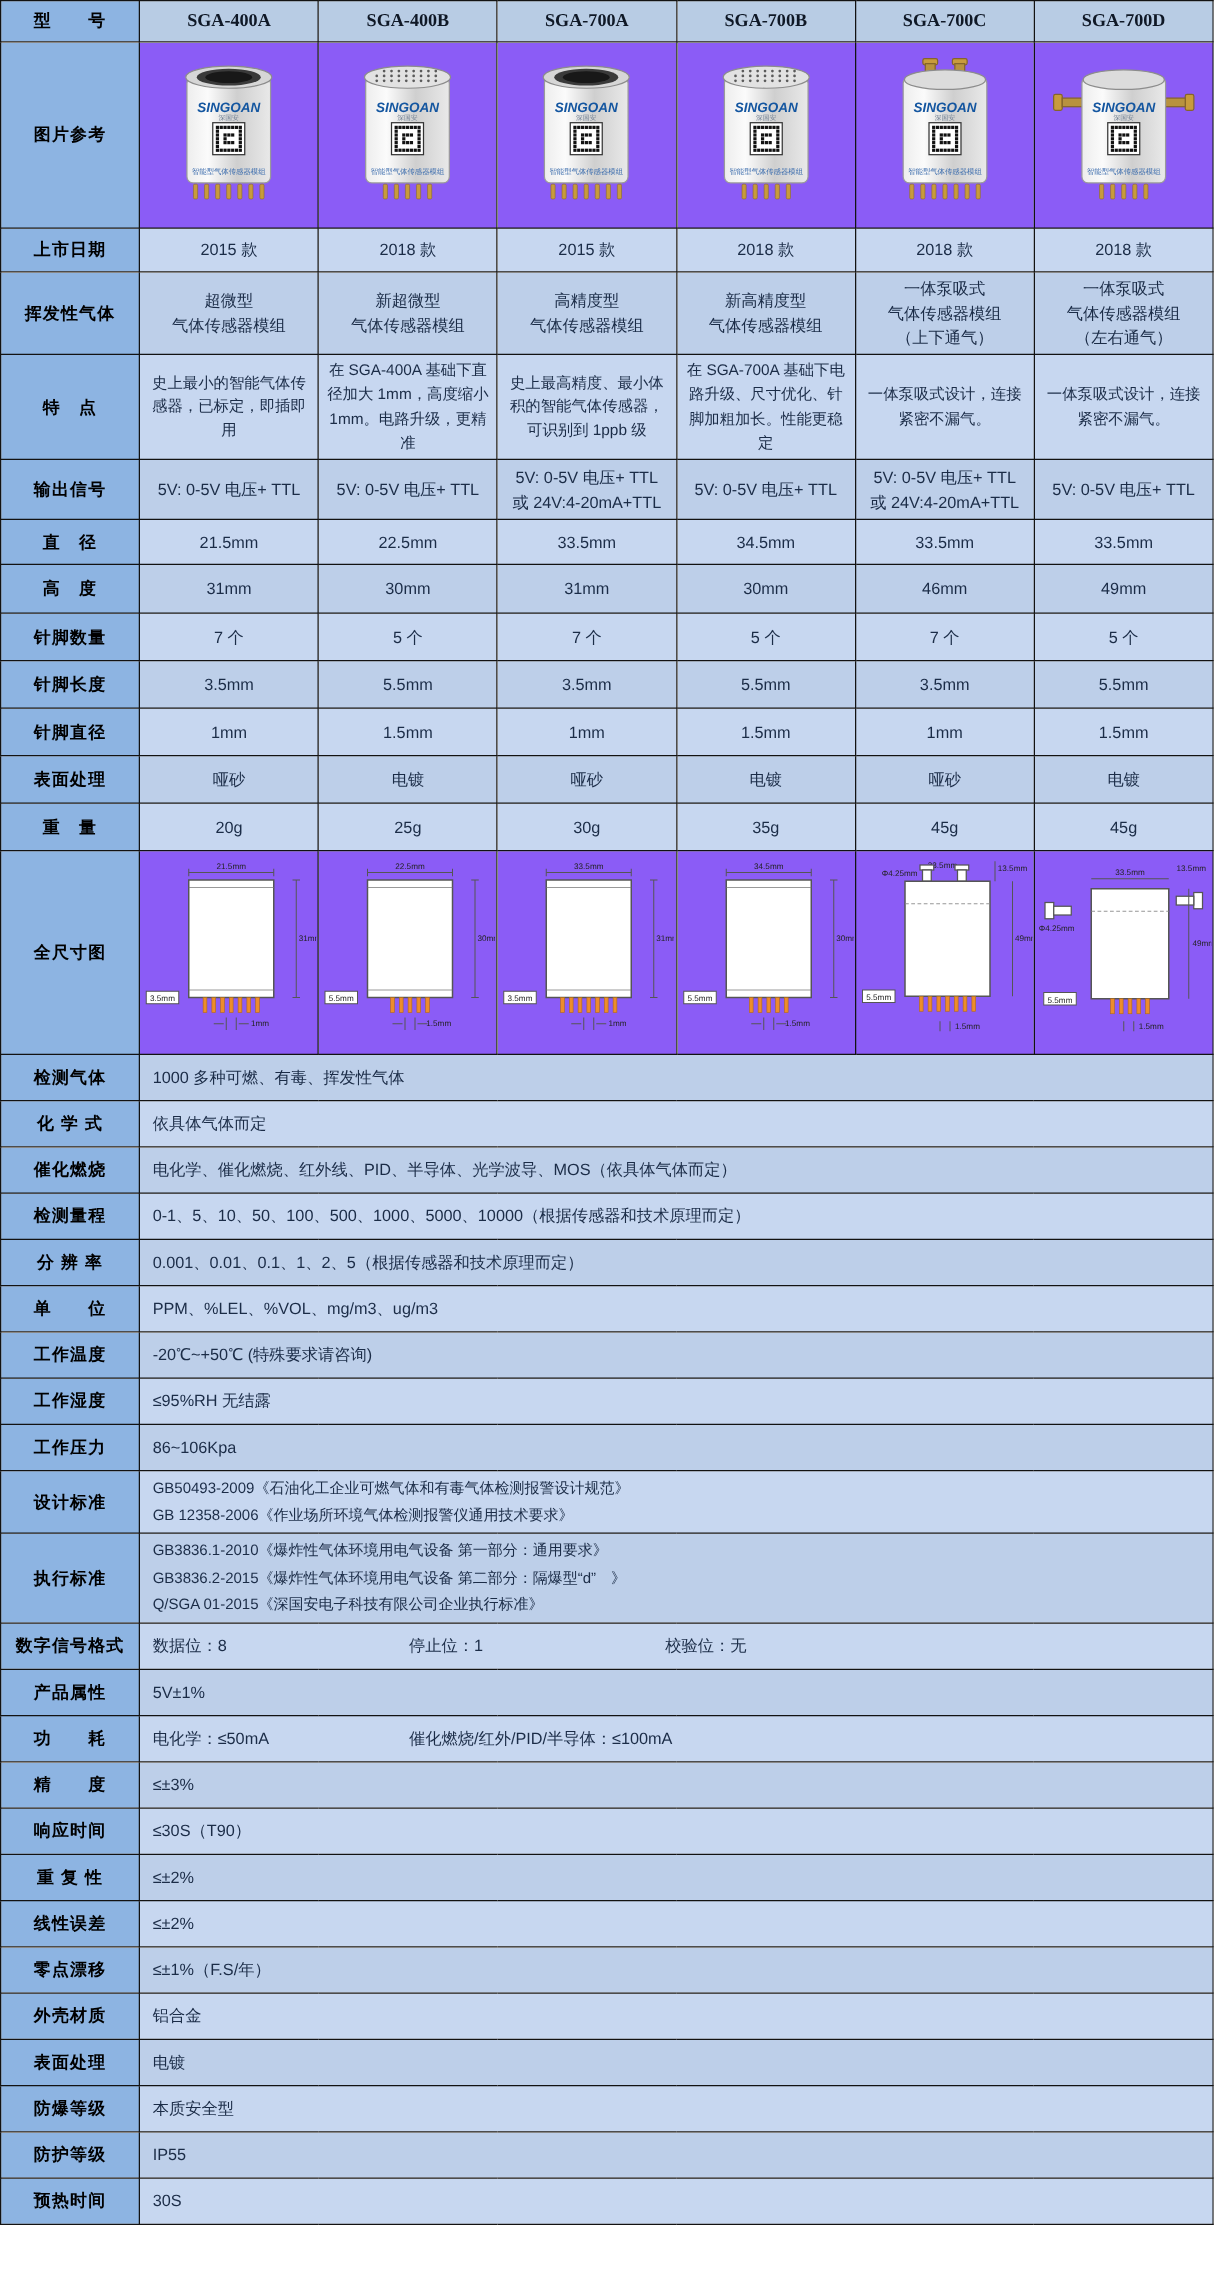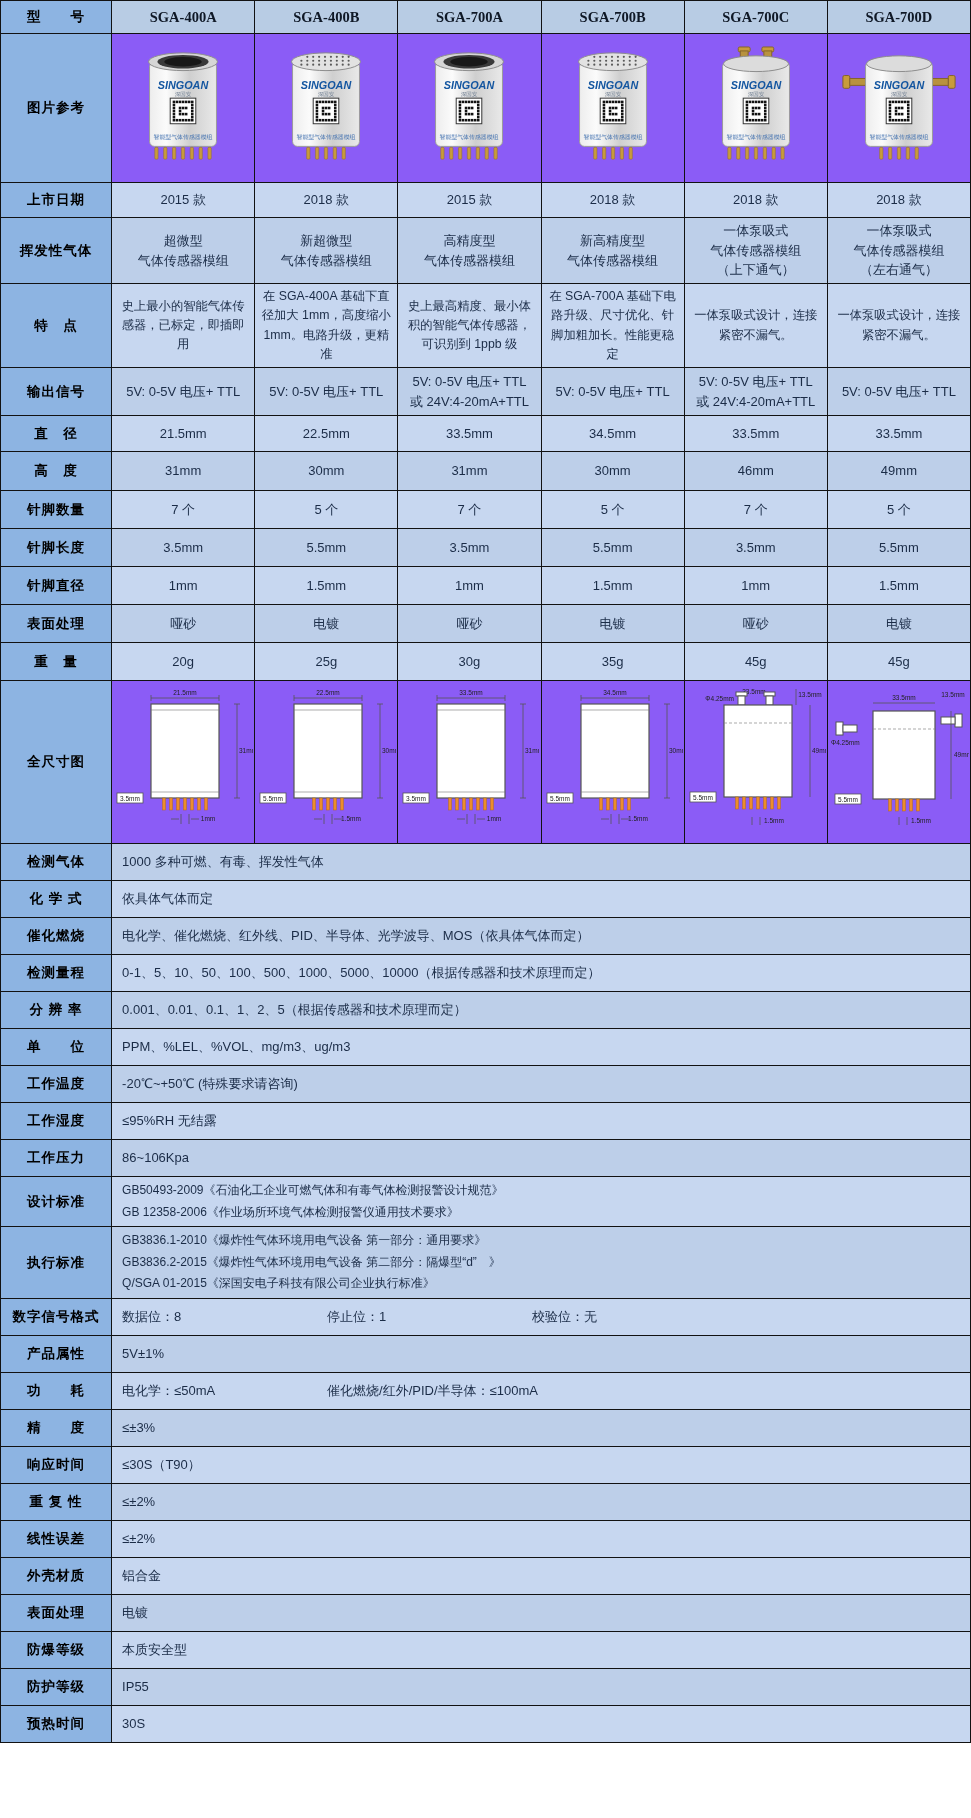--- a/index.html
+++ b/index.html
@@ -808,20 +808,24 @@
         </tr>
         <tr style="height:37px">
           <th class="lbl">重 复 性</th>
           <td colspan="6" class="full r1"><span>≤±2%</span></td>
         </tr>
         <tr style="height:37px">
           <th class="lbl">线性误差</th>
           <td colspan="6" class="full r0"><span>≤±2%</span></td>
         </tr>
         <tr style="height:37px">
+          <th class="lbl">零点漂移</th>
+          <td colspan="6" class="full r1"><span>≤±1%（F.S/年）</span></td>
+        </tr>
+        <tr style="height:37px">
           <th class="lbl">外壳材质</th>
           <td colspan="6" class="full r0"><span>铝合金</span></td>
         </tr>
         <tr style="height:37px">
           <th class="lbl">表面处理</th>
           <td colspan="6" class="full r1"><span>电镀</span></td>
         </tr>
         <tr style="height:37px">
           <th class="lbl">防爆等级</th>
           <td colspan="6" class="full r0"><span>本质安全型</span></td>

